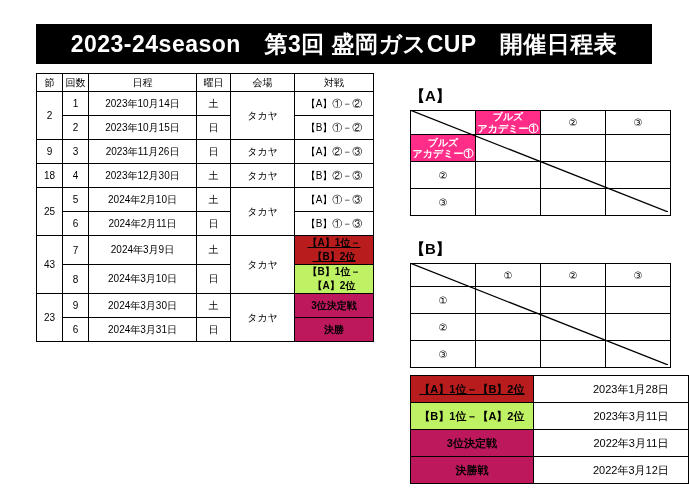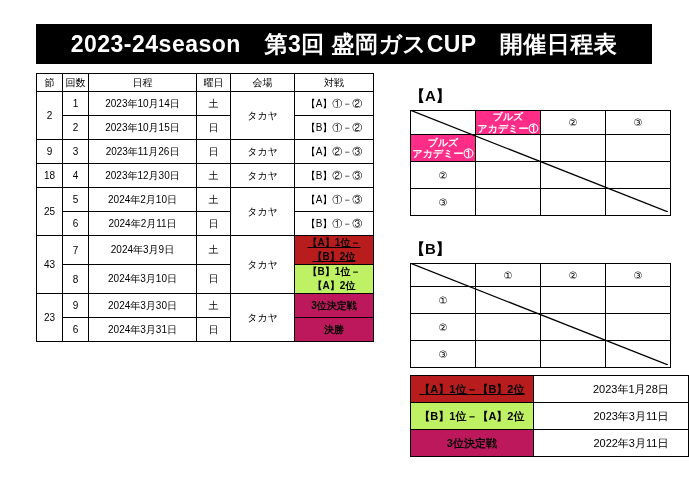--- a/index.html
+++ b/index.html
@@ -299,14 +299,18 @@
     <td class="lg-date">2023年1月28日</td>
   </tr>
   <tr>
     <td class="lg-name cell-yellow">【B】1位－【A】2位</td>
     <td class="lg-date">2023年3月11日</td>
   </tr>
   <tr>
     <td class="lg-name cell-green">3位決定戦</td>
     <td class="lg-date">2022年3月11日</td>
   </tr>
+  <tr>
+    <td class="lg-name cell-green">決勝戦</td>
+    <td class="lg-date">2022年3月12日</td>
+  </tr>
 </tbody>
   </table>
 
 </body></html>

